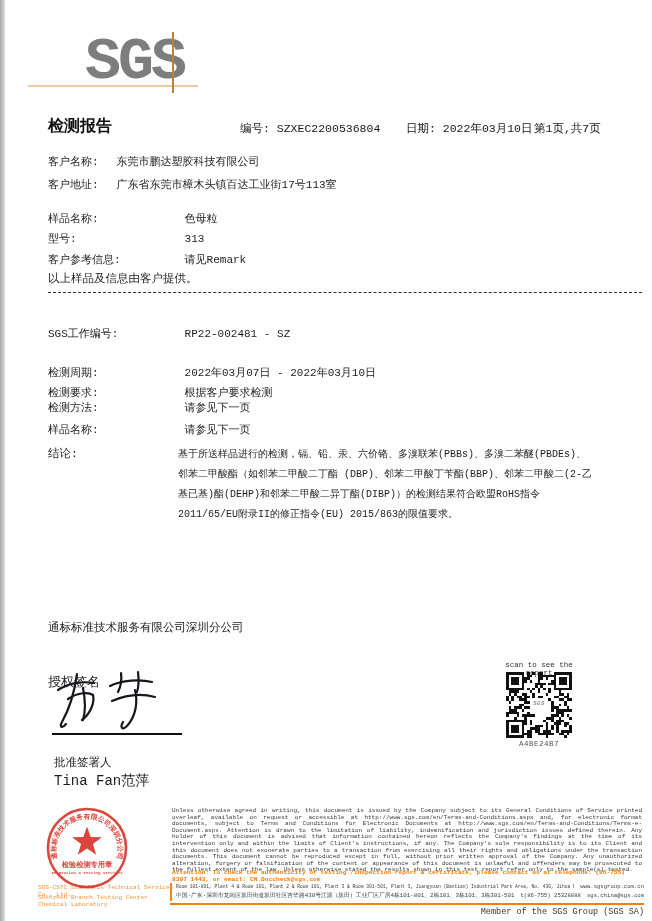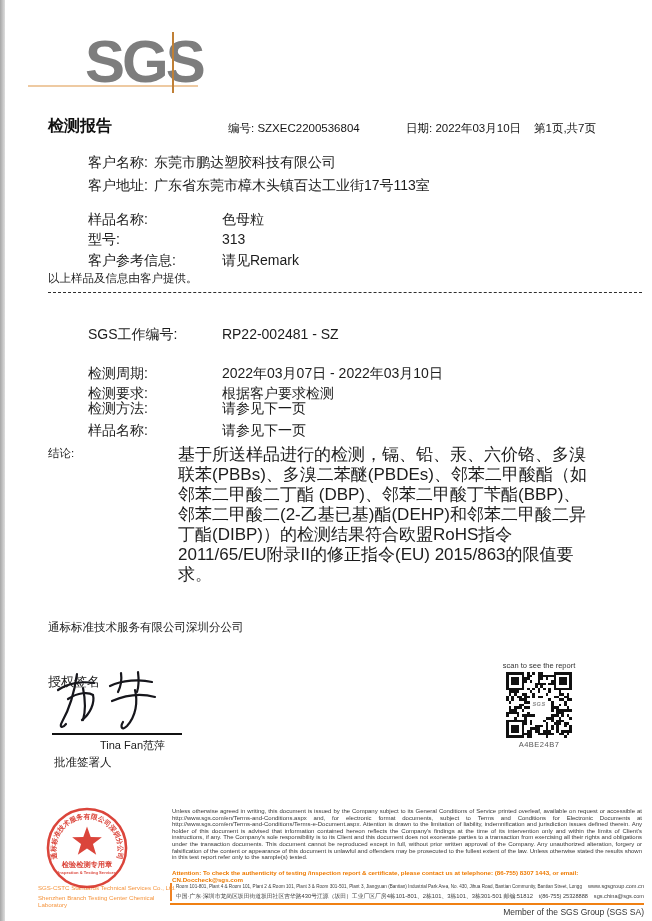--- a/index.html
+++ b/index.html
@@ -1,43 +1,43 @@
 <!DOCTYPE html>
 <html><head>
 <meta charset="utf-8">
 <style>
   html,body{margin:0;padding:0;background:#ffffff;}
   .page{position:relative;width:652px;height:921px;background:#ffffff;overflow:hidden;
-        font-family:Liberation Sans, sans-serif;color:#1c1c1c;}
+        font-family:Liberation Mono, monospace;color:#1c1c1c;}
   .edge{position:absolute;left:0;top:0;width:5px;height:100%;
         background:linear-gradient(to right,#a6a6a6,#dedede);}
   
   .logo-text{position:absolute;left:85px;top:36px;font-size:60px;font-weight:bold;
              color:#7d7d7d;letter-spacing:-3px;line-height:52px;}
   .logo-hline{position:absolute;left:28px;top:85px;width:170px;height:2px;background:#eecaa2;}
   .logo-vline{position:absolute;left:172px;top:32px;width:2px;height:61px;background:#c08036;}
   
   .report-title{position:absolute;left:48px;top:116px;font-size:16px;font-weight:bold;color:#101010;}
   .head-item{position:absolute;top:121px;font-size:11.5px;color:#151515;}
-  .head-no{left:228px;} .head-date{left:406px;} .head-page{left:534px;}
-  
-  .row{position:absolute;left:48px;font-size:14px;color:#1c1c1c;white-space:nowrap;margin-left:40px;}
+  .head-no{left:240px;} .head-date{left:406px;} .head-page{left:534px;}
+  
+  .row{position:absolute;left:48px;font-size:11px;color:#1c1c1c;white-space:nowrap;}
   .row .lbl{display:inline-block;}
   .w62{width:62px;} .w130{width:130px;}
   .note{position:absolute;left:48px;top:271px;font-size:11.5px;text-align:right;}
   .dashline{position:absolute;left:48px;top:292px;width:594px;border-top:1.4px dashed #2e2e2e;}
   .conclusion-lbl{position:absolute;left:48px;top:446px;font-size:11.5px;}
-  .conclusion{position:absolute;left:178px;top:445px;width:416px;font-size:17px;
+  .conclusion{position:absolute;left:178px;top:445px;width:416px;font-size:10px;
               line-height:20px;color:#1c1c1c;}
   
   .sig-company{position:absolute;left:48px;top:620px;font-size:11.5px;}
   .sig-auth{position:absolute;left:48px;top:673px;font-size:13px;}
   .sig-svg{position:absolute;left:52px;top:668px;}
   .sig-line{position:absolute;left:52px;top:733px;width:130px;height:2px;background:#111;}
-  .sig-name{position:absolute;left:54px;top:738px;font-size:11px;margin-left:46px;}
+  .sig-name{position:absolute;left:54px;top:772px;font-size:14px;}
   .sig-role{position:absolute;left:54px;top:755px;font-size:11.5px;}
   
   .qr-caption{position:absolute;left:494px;top:661px;width:90px;text-align:center;
               font-size:7.5px;color:#333;}
   .qr-box{position:absolute;left:506px;top:672px;width:66px;height:66px;}
   .qr-center{position:absolute;left:24px;top:27px;width:18px;height:10px;background:#fff;
              font-size:5.5px;font-weight:bold;font-style:italic;color:#8a8a8a;
              text-align:center;line-height:10px;letter-spacing:0.5px;}
   .qr-code-text{position:absolute;left:494px;top:740px;width:90px;text-align:center;
                 font-size:7.5px;color:#555;letter-spacing:0.5px;}

